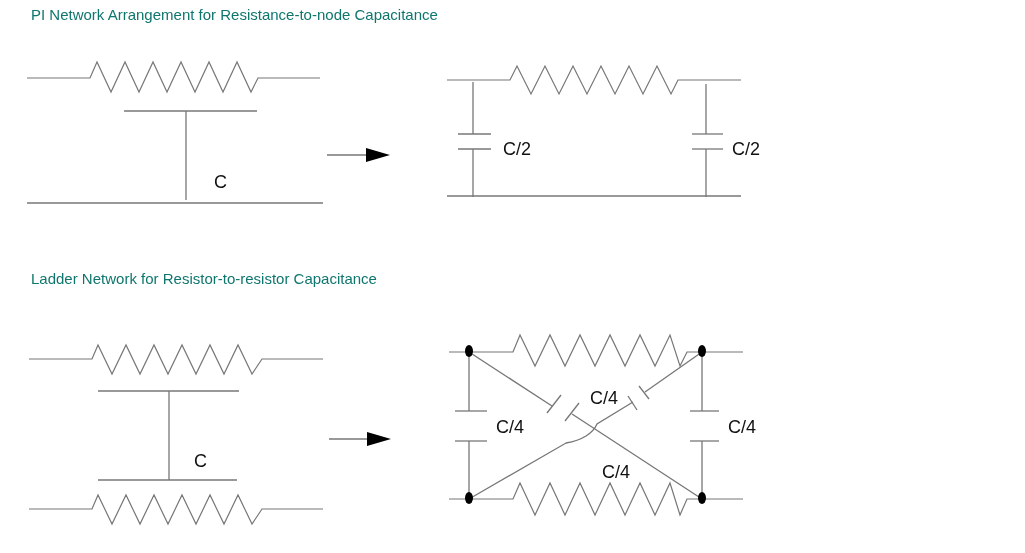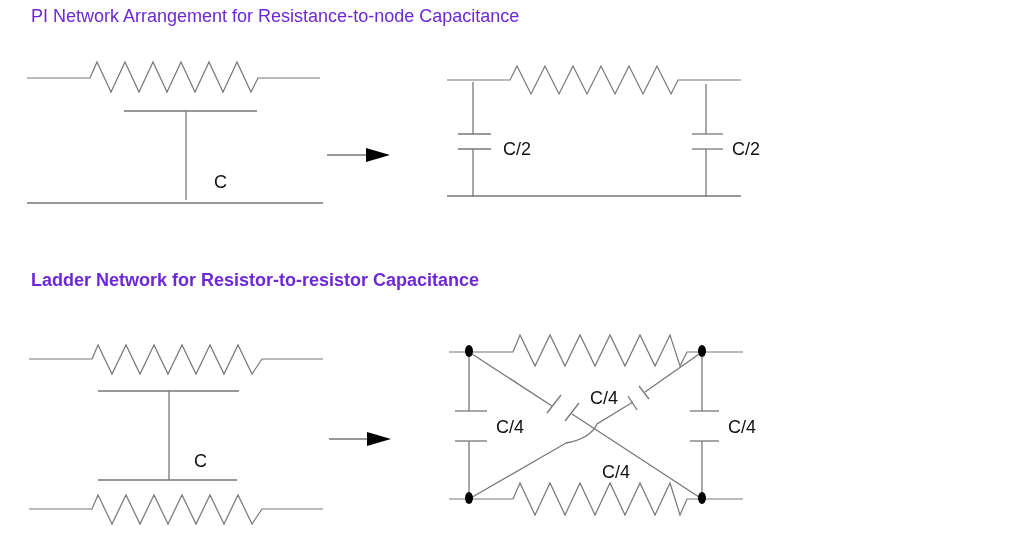--- a/index.html
+++ b/index.html
@@ -1,19 +1,19 @@
 <!DOCTYPE html>
 <html><head>
 <meta charset="utf-8">
 <style>
   html, body { margin: 0; padding: 0; background: #ffffff; }
   body { width: 1025px; height: 553px; position: relative; overflow: hidden; font-family: "Liberation Sans", sans-serif; }
-  .title { position: absolute; left: 31px; font-size: 18px; color: #6d28d9; white-space: nowrap; }
+  .title { position: absolute; left: 31px; font-size: 15px; color: #0f766e; white-space: nowrap; }
   #title-pi { top: 6px; }
-  #title-ladder { top: 270px; font-weight: bold; }
+  #title-ladder { top: 270px; }
   svg.diagram { position: absolute; left: 0; top: 0; }
   .wire { stroke: #777; stroke-width: 1.3; fill: none; }
   .res { stroke: #777; stroke-width: 1.2; fill: none; }
   .lbl { font-family: "Liberation Sans", sans-serif; font-size: 18px; fill: #111; }
   .dot { fill: #000; }
   .arrowhead { fill: #000; }
 </style>
 </head>
 <body>
 

